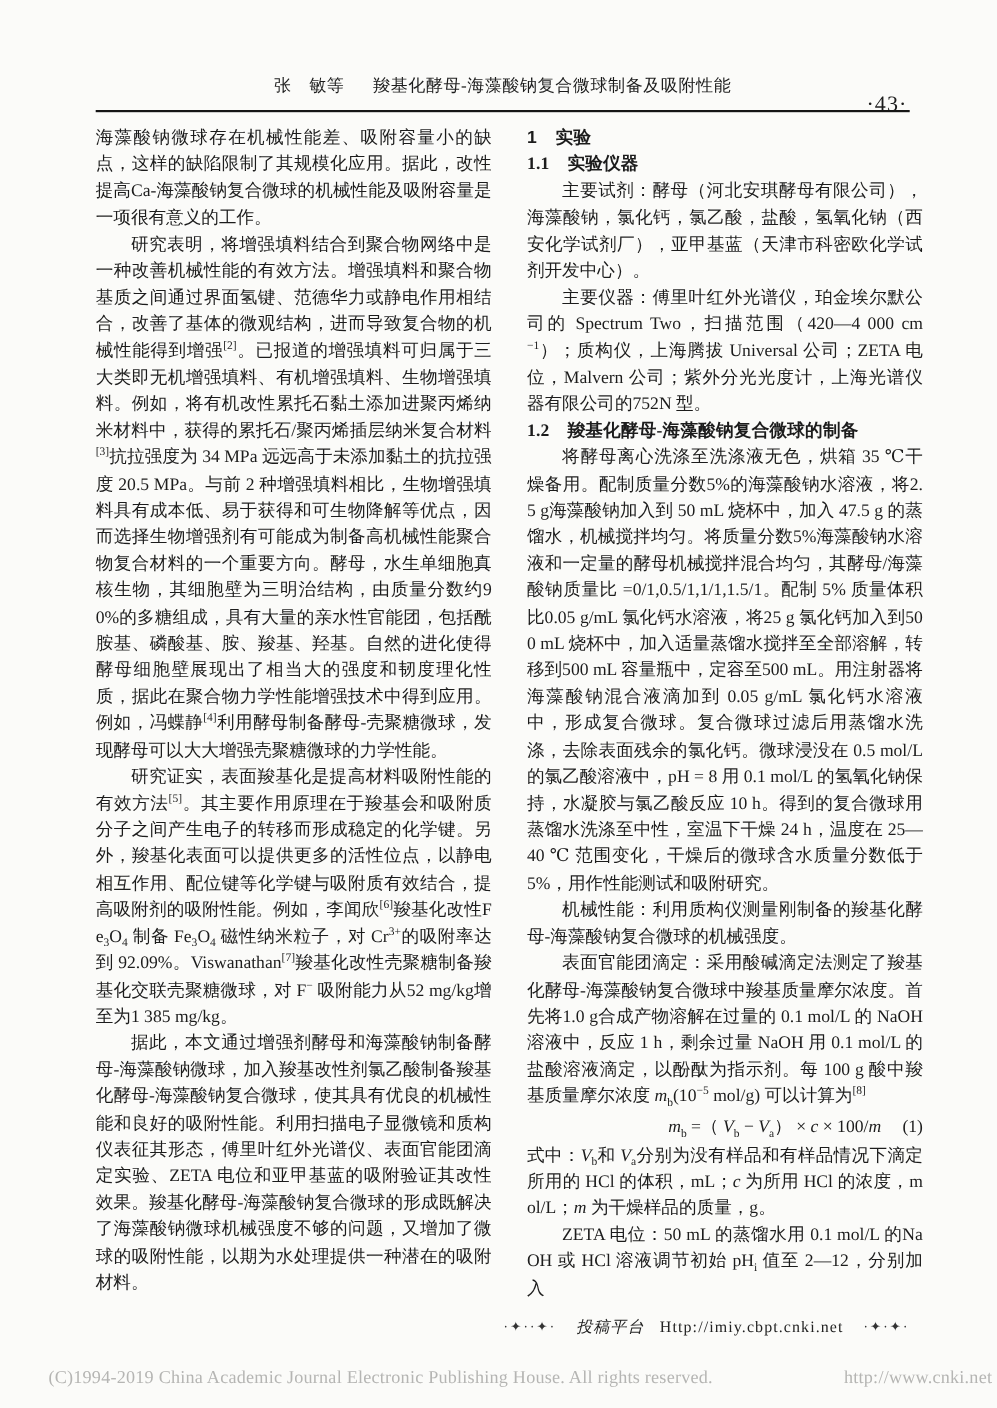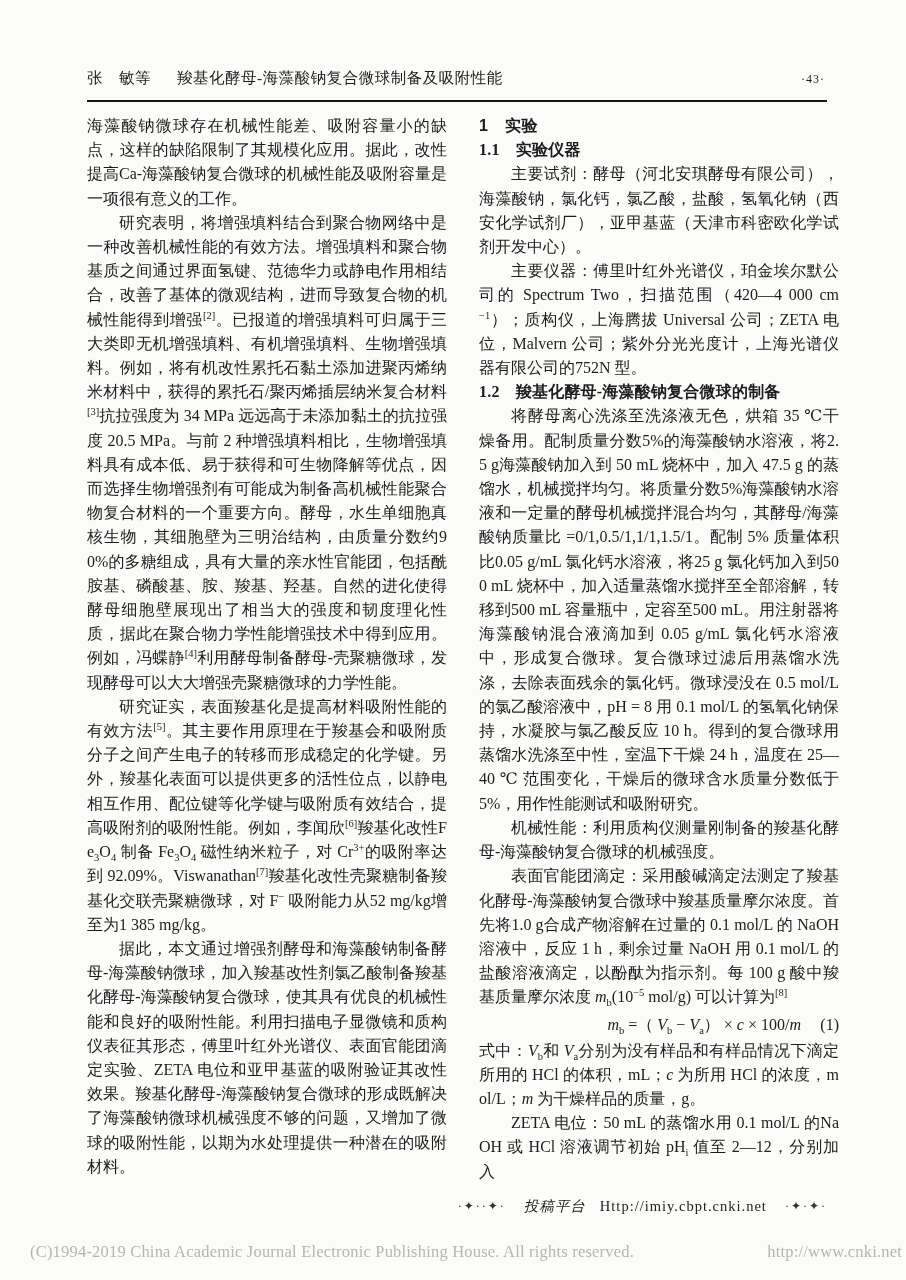--- a/index.html
+++ b/index.html
@@ -10,25 +10,25 @@
     font-family:"Liberation Serif","DejaVu Serif",serif;
     color:#1c1c1c;
     -webkit-font-smoothing:antialiased;
     overflow:hidden;
   }
   .page-header{
     position:absolute;top:68px;left:87px;width:740px;height:26px;
     font-size:15.5px;letter-spacing:.5px;
   }
   .header-center{
-    position:absolute;left:0;right:0;top:0;
+    position:absolute;left:0;right:0;text-align:center;top:0;
   }
   .header-authors{margin-right:26px;}
   .header-pageno{
-    position:absolute;right:2px;top:4px;font-size:12px;letter-spacing:1px;
+    position:absolute;right:2px;top:16px;font-size:20px;letter-spacing:1px;
   }
   .header-rule{
     position:absolute;top:100px;left:87px;width:740px;height:0;
     border-top:2.5px solid #161616;
   }
   .columns{
     position:absolute;top:114px;left:87px;width:740px;
     display:flex;gap:32px;
   }
   .col{width:360px;flex:0 0 360px;}
@@ -59,21 +59,21 @@
   .page-footer{
     position:absolute;top:1197px;left:87px;width:740px;
     text-align:right;font-size:14.5px;letter-spacing:1px;color:#222;
   }
   .footer-deco{font-size:12px;letter-spacing:2px;color:#333;vertical-align:1px;}
   .footer-label{font-style:italic;margin:0 14px 0 18px;}
   .footer-url{margin-right:18px;}
   .copyright{
     position:absolute;top:1242px;left:0;width:906px;
     display:flex;justify-content:space-between;
-    padding:0 4px 0 30px;box-sizing:border-box;
+    padding:0 4px 0 44px;box-sizing:border-box;
     font-size:16.5px;color:#b5b5b3;letter-spacing:.2px;
   }
 </style>
 </head>
 <body>
 
 <div class="page-header">
   <div class="header-center">
     <span class="header-authors">张　敏等</span><span class="header-title">羧基化酵母-海藻酸钠复合微球制备及吸附性能</span>
   </div>

